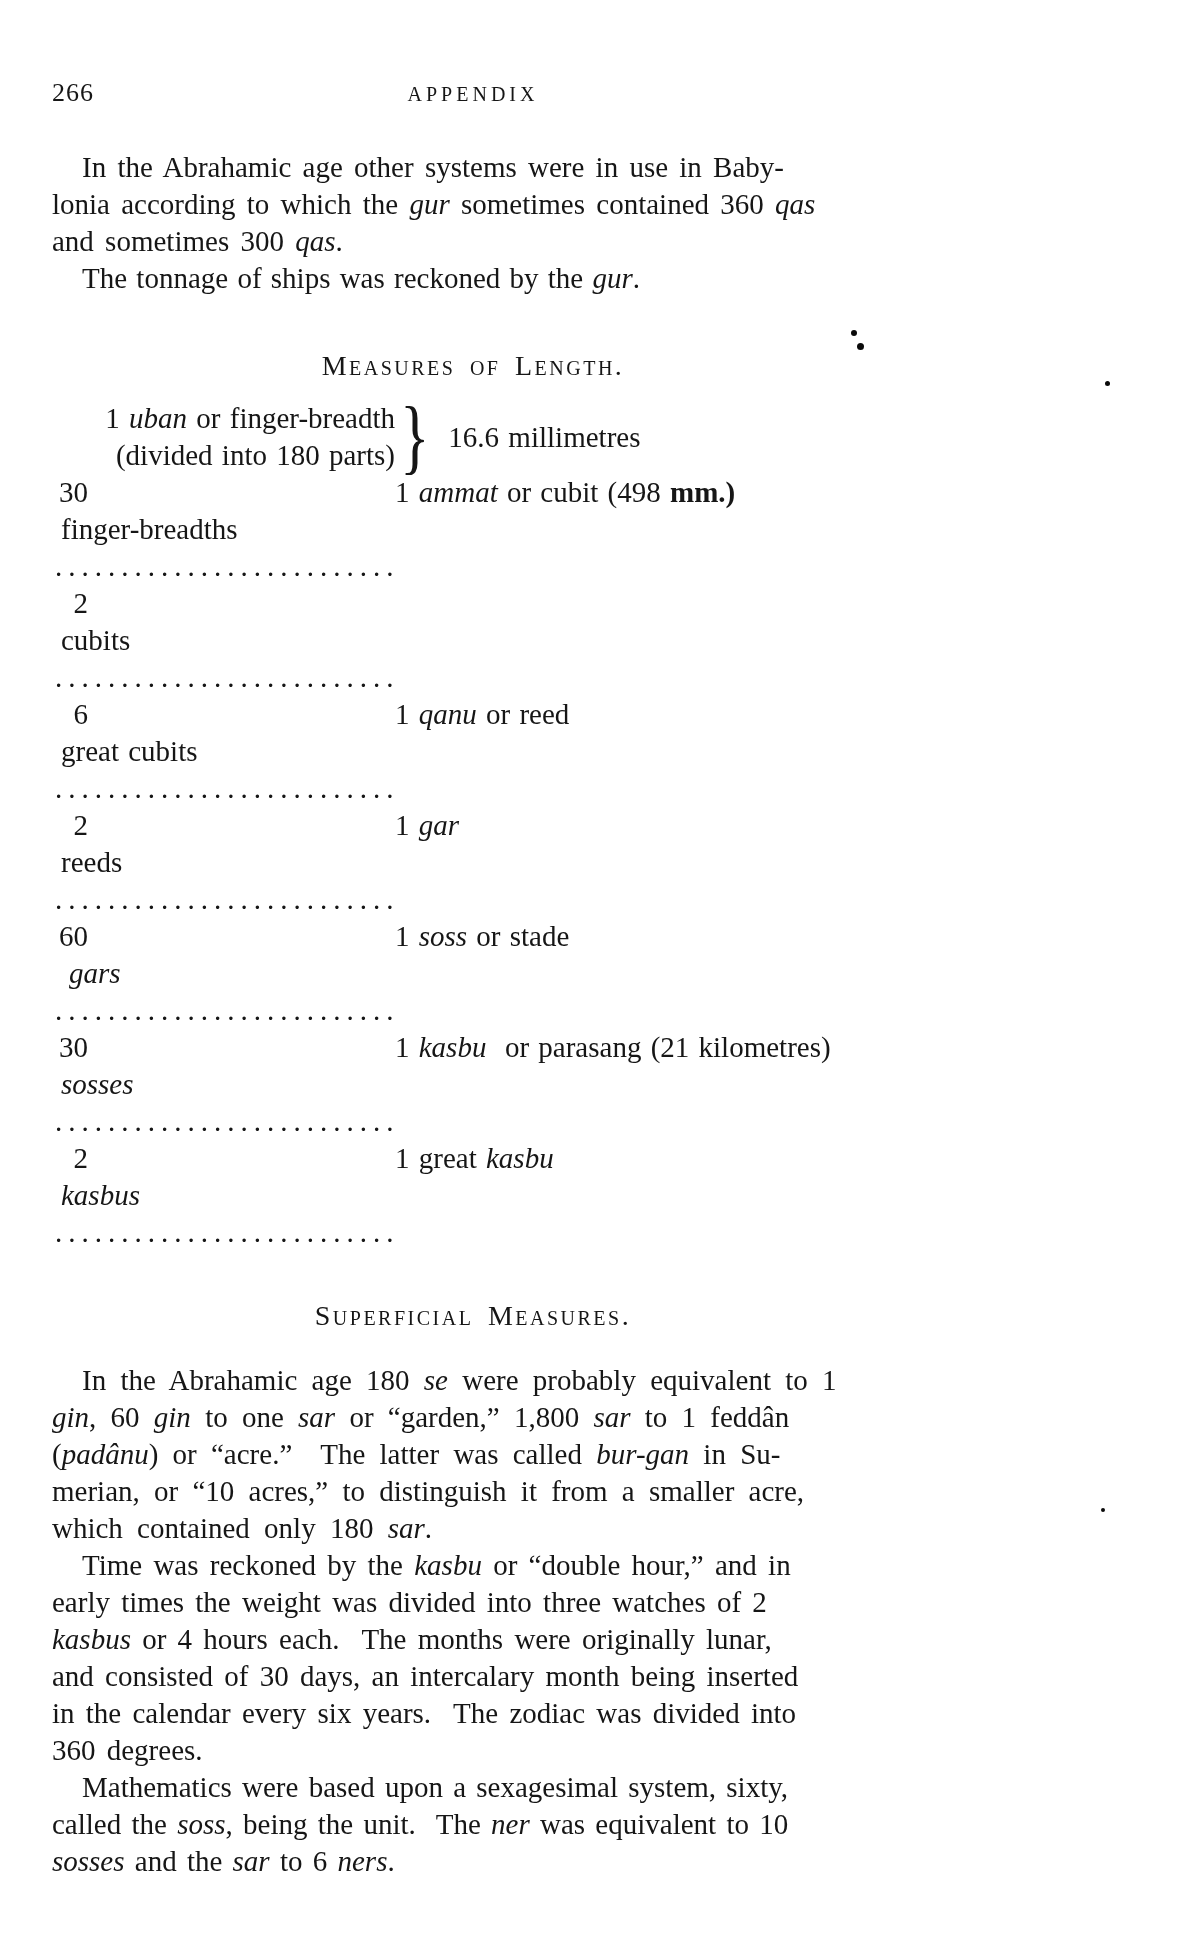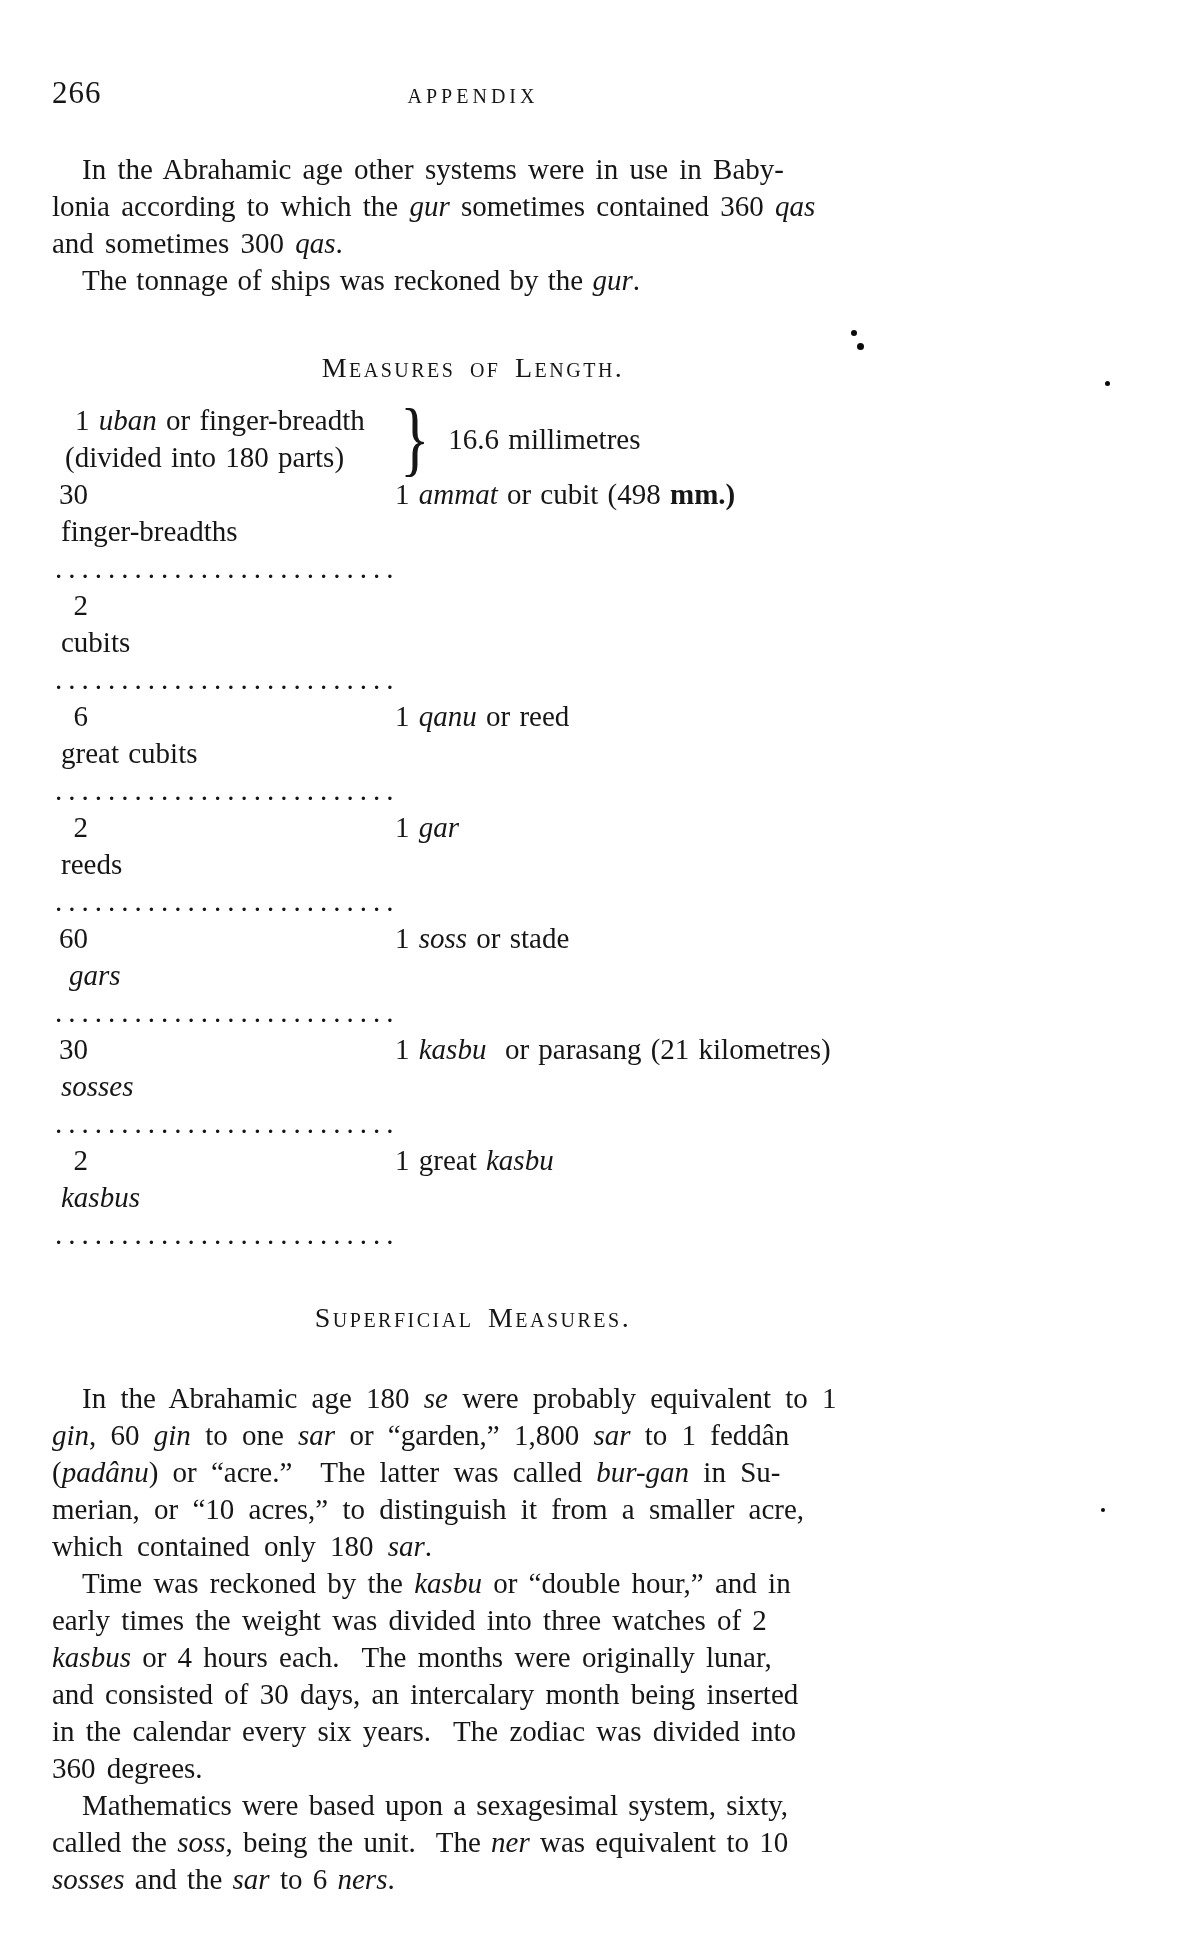--- a/index.html
+++ b/index.html
@@ -25,36 +25,36 @@
     top: 74px;
     width: 842px;
   }
   
   .header-row {
     display: flex;
     align-items: baseline;
   }
   .page-number {
     width: 170px;
-    font-size: 31px;
+    font-size: 26px;
     letter-spacing: 1px;
   }
   .running-head {
     flex: 1;
     text-align: center;
     font-size: 20px;
     letter-spacing: 4px;
   }
   .head-spacer { width: 170px; }
 
   
   .para { margin: 0; }
   .p1 { margin-top: 36px; word-spacing: 4px; }
   .p2 { word-spacing: 2px; }
-  .p3 { margin-top: 44px; word-spacing: 7px; }
+  .p3 { margin-top: 28px; word-spacing: 7px; }
   .p4 { word-spacing: 4px; }
   .p5 { word-spacing: 3px; }
   .tl { white-space: pre-wrap; }
   .ind { text-indent: 30px; }
 
   
   .schead {
     text-align: center;
     font-variant: small-caps;
     font-size: 28px;
@@ -87,21 +87,21 @@
     letter-spacing: 6px;
     padding-left: 3px;
   }
   .mright { white-space: pre; }
 
   
   .brace-row {
     display: flex;
     align-items: center;
   }
-  .brace-lines { width: 343px; flex-shrink: 0; }
+  .brace-lines { width: 343px; flex-shrink: 0; text-align: right; }
   .bl1 { padding-left: 23px; }
   .bl2 { padding-left: 13px; }
   .brace-glyph {
     font-size: 82px;
     line-height: 74px;
     font-weight: 400;
     transform: scaleX(0.75);
     flex-shrink: 0;
   }
   .brace-value { padding-left: 14px; }

